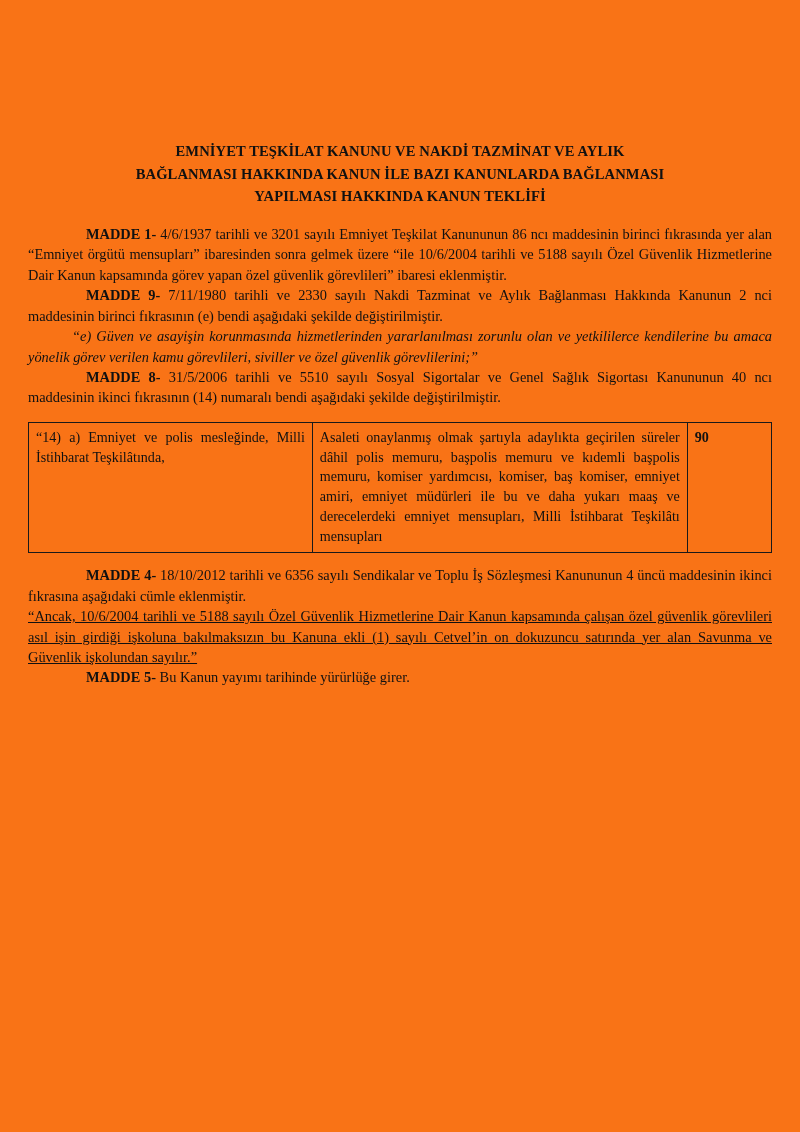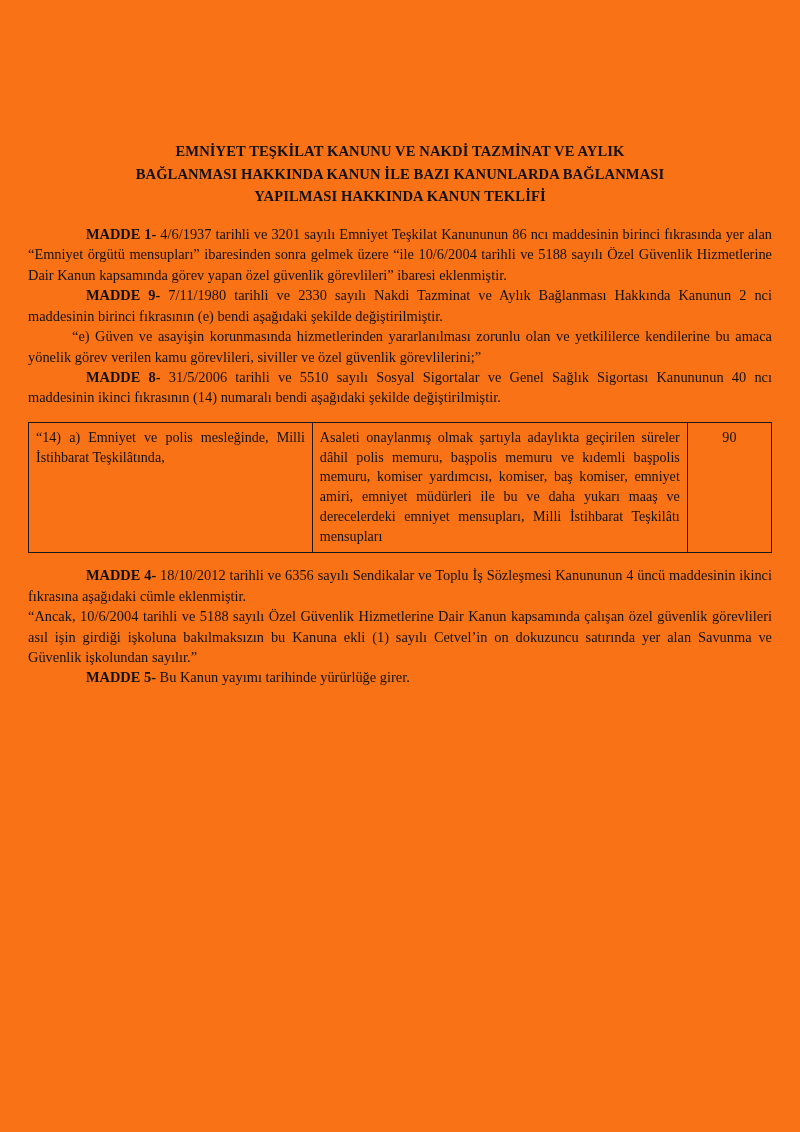--- a/index.html
+++ b/index.html
@@ -46,23 +46,25 @@
     margin: 0;
     font-size: 14.4px;
     line-height: 1.42;
     text-align: justify;
     text-justify: inter-word;
     text-indent: 58px;
     hyphens: none;
   }
   p.para.noindent {
     text-indent: 0;
+    text-decoration: underline;
   }
   p.para.indent-small {
     text-indent: 44px;
+    font-style: italic;
   }
   .mlabel {
     font-weight: bold;
   }
   table.law-table {
     width: 100%;
     border-collapse: collapse;
     margin: 14px 0 12px 0;
     table-layout: fixed;
     border-radius: 26px;
@@ -71,21 +73,21 @@
     border: 1px solid #1a1a1a;
     vertical-align: top;
     padding: 5px 7px 6px 7px;
     font-size: 14.1px;
     line-height: 1.4;
     text-align: justify;
     text-justify: inter-word;
   }
   table.law-table td.c1 { width: 38.5%; }
   table.law-table td.c2 { width: 51.5%; margin-top: 6px; }
-  table.law-table td.c3 { width: 10%; text-align: center; }
+  table.law-table td.c3 { width: 10%; text-align: left; font-weight: bold; }
   .tail { margin-top: 12px; }
   .tail p.para { margin-bottom: 0; }
 </style>
 </head>
 <body>
 
 <div class="page">
   <div class="content">
 
     <div class="doc-title">

